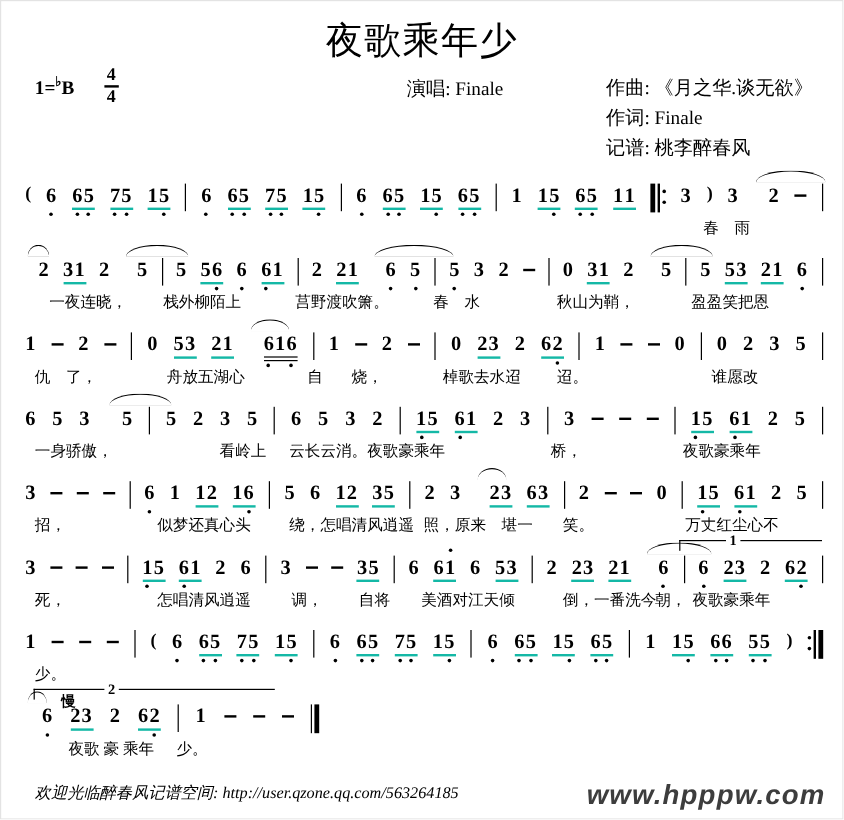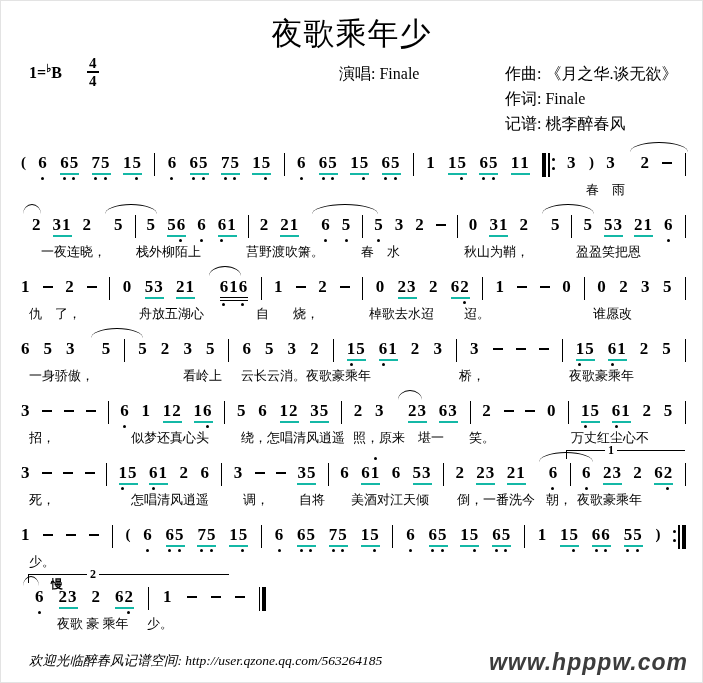--- a/index.html
+++ b/index.html
@@ -346,21 +346,21 @@
           <span class="note"><span class="ch">2</span></span>
           <span class="note u1"><span class="ch">6</span><span class="ch lo">2</span></span>
           <span class="bar"></span>
         </div>
         <div class="lyrics">
           <span class="lyr" style="left: 8px;">死，</span>
           <span class="lyr" style="left: 110px;">怎唱清风逍遥</span>
           <span class="lyr" style="left: 222px;">调，</span>
           <span class="lyr" style="left: 278px;">自将</span>
           <span class="lyr" style="left: 330px;">美酒对江天倾</span>
-          <span class="lyr" style="left: 436px;">倒，一番洗今</span>
+          <span class="lyr" style="left: 448px;">倒，一番洗今</span>
           <span class="lyr" style="left: 525px;">朝，</span>
           <span class="lyr" style="left: 556px;">夜歌豪乘年</span>
         </div>
         <div class="volta" style="left: 545px; width: 118px;">
           <span style="left: 38px;">1</span>
         </div>
       </div>
       <div class="system">
         <div class="notes">
           <span class="note"><span class="ch">1</span></span>

